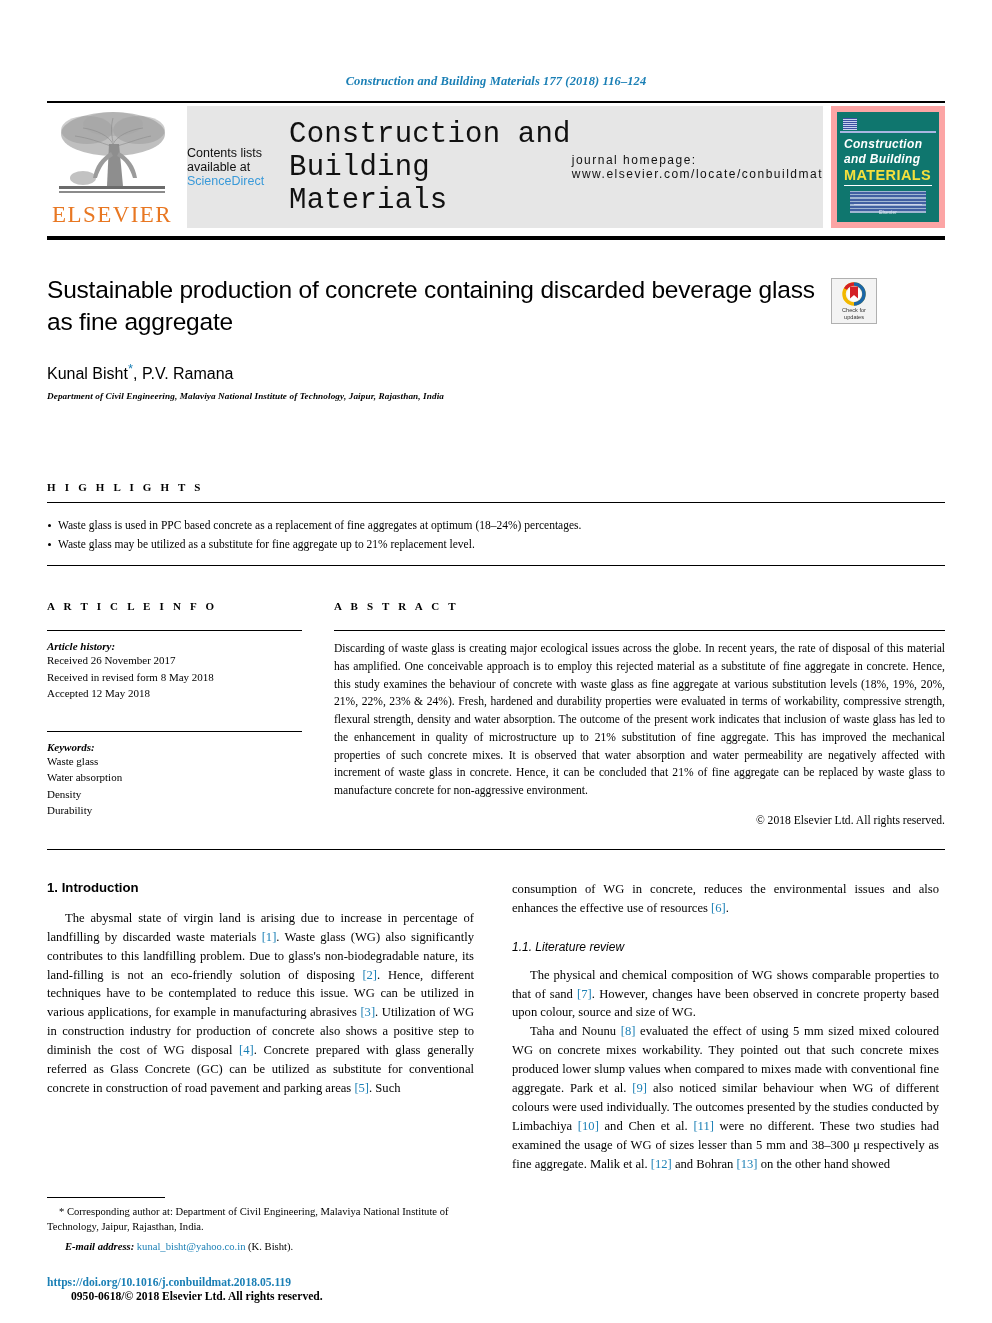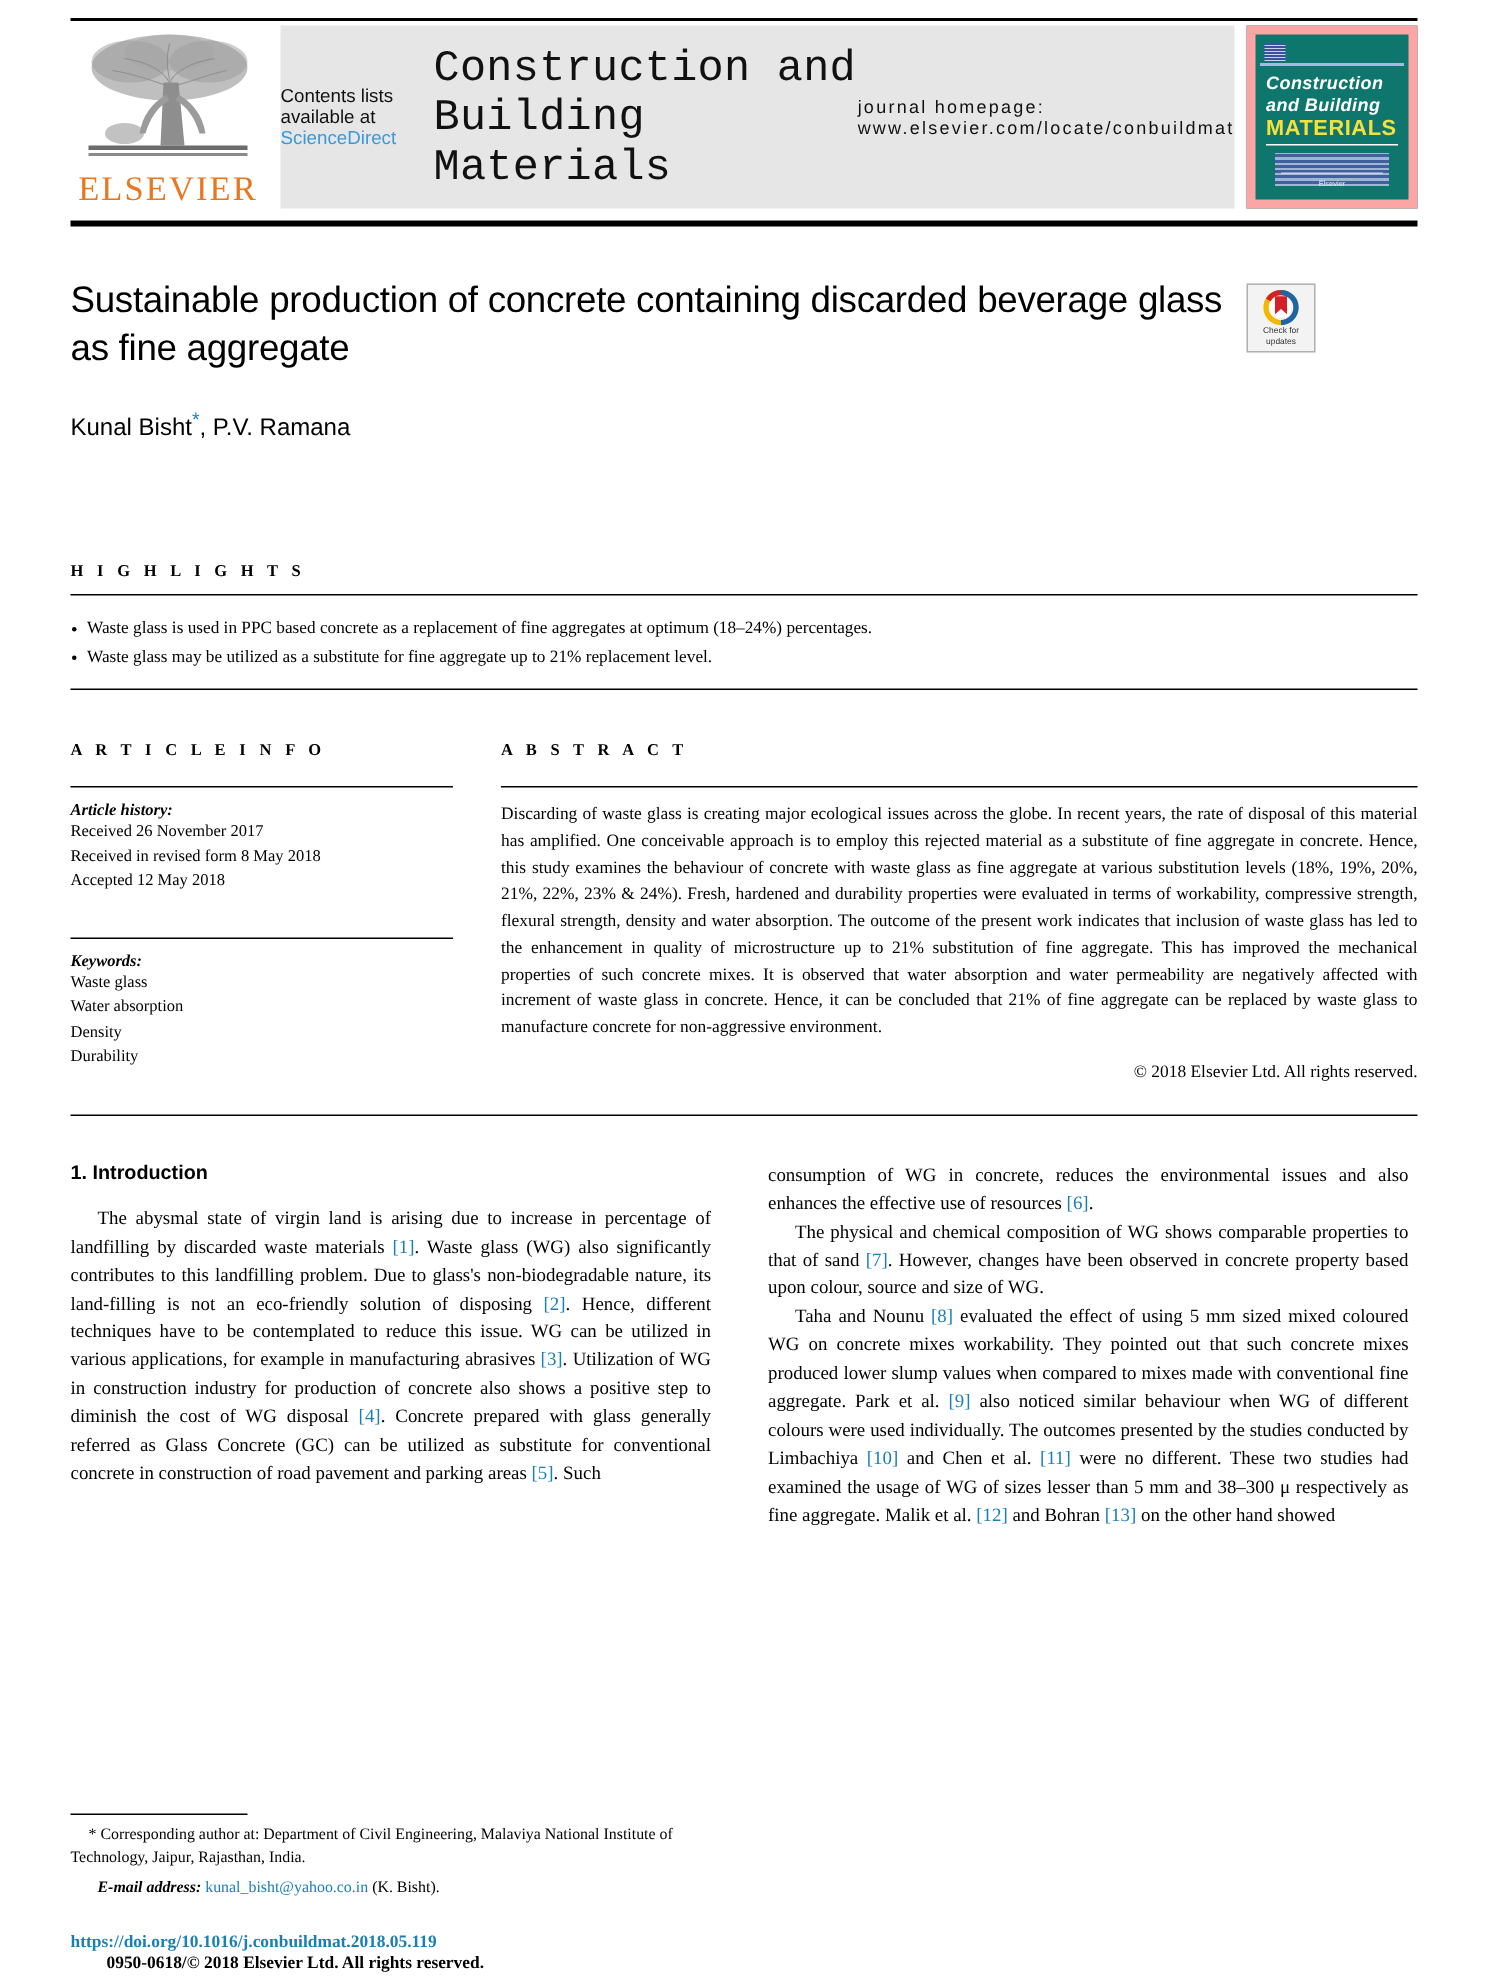--- a/index.html
+++ b/index.html
@@ -296,20 +296,21 @@
     font-weight: bold;
     margin-top: 1px;
     padding-left: 24px;
   }
 </style>
 </head>
 <body>
 
 <div class="page">
 
+  <div class="running-head">Construction and Building Materials 177 (2018) 116–124</div>
 
   <div class="masthead-rule"></div>
 
   <div class="masthead">
 
     <div class="elsevier-logo">
       <div class="tree-wrap">
         <svg viewBox="0 0 118 94" width="118" height="94" aria-hidden="true">
           <g fill="#6f6f6f">
             <ellipse cx="60" cy="26" rx="52" ry="22" fill="#8a8a8a" opacity="0.55"></ellipse>
@@ -357,20 +358,21 @@
       </div>
     </div>
   </div>
 
   <div class="thick-rule"></div>
 
   <div class="title-block">
     <div class="title-left">
       <h1 class="article-title">Sustainable production of concrete containing discarded beverage glass as fine aggregate</h1>
       <div class="authors"><span>Kunal Bisht</span><sup class="star">*</sup><span>, P.V. Ramana</span></div>
+      <div class="affiliation">Department of Civil Engineering, Malaviya National Institute of Technology, Jaipur, Rajasthan, India</div>
     </div>
     <div class="crossmark">
       <svg class="cm-mark" viewBox="0 0 48 48" aria-hidden="true">
         <circle cx="24" cy="24" r="20" fill="none" stroke="#f2b800" stroke-width="7"></circle>
         <path d="M24 4 A20 20 0 0 1 24 44" fill="none" stroke="#1a66a8" stroke-width="7"></path>
         <path d="M24 4 A20 20 0 0 0 7 14" fill="none" stroke="#d42027" stroke-width="7"></path>
         <circle cx="24" cy="24" r="14" fill="#ffffff"></circle>
         <path d="M16 9 H32 V33 L24 26 L16 33 Z" fill="#d42027"></path>
       </svg>
       <div class="cm-text">
@@ -418,20 +420,21 @@
 
   <div class="body-cols">
 
     <div class="bcol left">
       <h2 class="sec">1. Introduction</h2>
       <p class="para"><span>The abysmal state of virgin land is arising due to increase in percentage of landfilling by discarded waste materials </span><span class="ref">[1]</span><span>. Waste glass (WG) also significantly contributes to this landfilling problem. Due to glass's non-biodegradable nature, its land-filling is not an eco-friendly solution of disposing </span><span class="ref">[2]</span><span>. Hence, different techniques have to be contemplated to reduce this issue. WG can be utilized in various applications, for example in manufacturing abrasives </span><span class="ref">[3]</span><span>. Utilization of WG in construction industry for production of concrete also shows a positive step to diminish the cost of WG disposal </span><span class="ref">[4]</span><span>. Concrete prepared with glass generally referred as Glass Concrete (GC) can be utilized as substitute for conventional concrete in construction of road pavement and parking areas </span><span class="ref">[5]</span><span>. Such</span></p>
     </div>
 
     <div class="bcol right">
       <p class="para cont"><span>consumption of WG in concrete, reduces the environmental issues and also enhances the effective use of resources </span><span class="ref">[6]</span><span>.</span></p>
+      <h3 class="subsec">1.1. Literature review</h3>
       <p class="para"><span>The physical and chemical composition of WG shows comparable properties to that of sand </span><span class="ref">[7]</span><span>. However, changes have been observed in concrete property based upon colour, source and size of WG.</span></p>
       <p class="para"><span>Taha and Nounu </span><span class="ref">[8]</span><span> evaluated the effect of using 5 mm sized mixed coloured WG on concrete mixes workability. They pointed out that such concrete mixes produced lower slump values when compared to mixes made with conventional fine aggregate. Park et al. </span><span class="ref">[9]</span><span> also noticed similar behaviour when WG of different colours were used individually. The outcomes presented by the studies conducted by Limbachiya </span><span class="ref">[10]</span><span> and Chen et al. </span><span class="ref">[11]</span><span> were no different. These two studies had examined the usage of WG of sizes lesser than 5 mm and 38–300 μ respectively as fine aggregate. Malik et al. </span><span class="ref">[12]</span><span> and Bohran </span><span class="ref">[13]</span><span> on the other hand showed</span></p>
     </div>
   </div>
 
   <div class="foot-area">
     <div class="foot-rule"></div>
     <p class="foot-note">* Corresponding author at: Department of Civil Engineering, Malaviya National Institute of Technology, Jaipur, Rajasthan, India.</p>
     <div class="foot-email"><i>E-mail address:</i> <span class="ref">kunal_bisht@yahoo.co.in</span><span> (K. Bisht).</span></div>
     <div class="doi-line">https://doi.org/10.1016/j.conbuildmat.2018.05.119</div>

